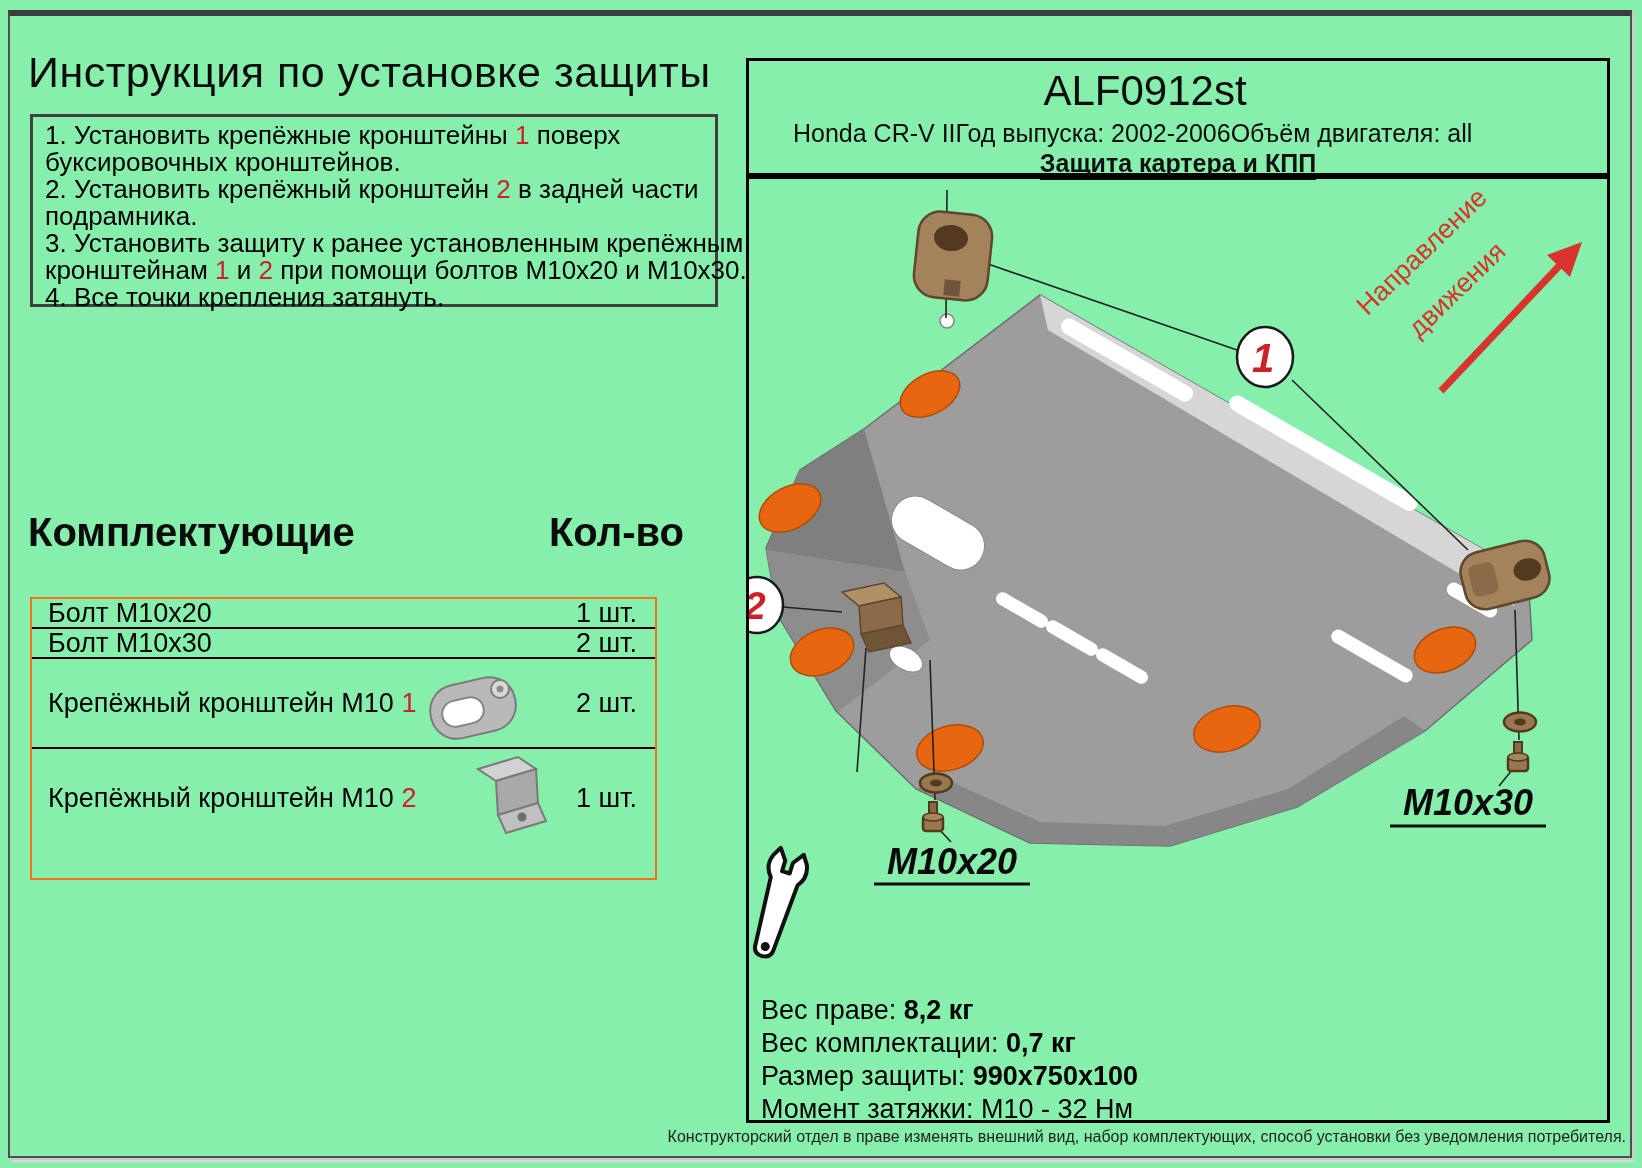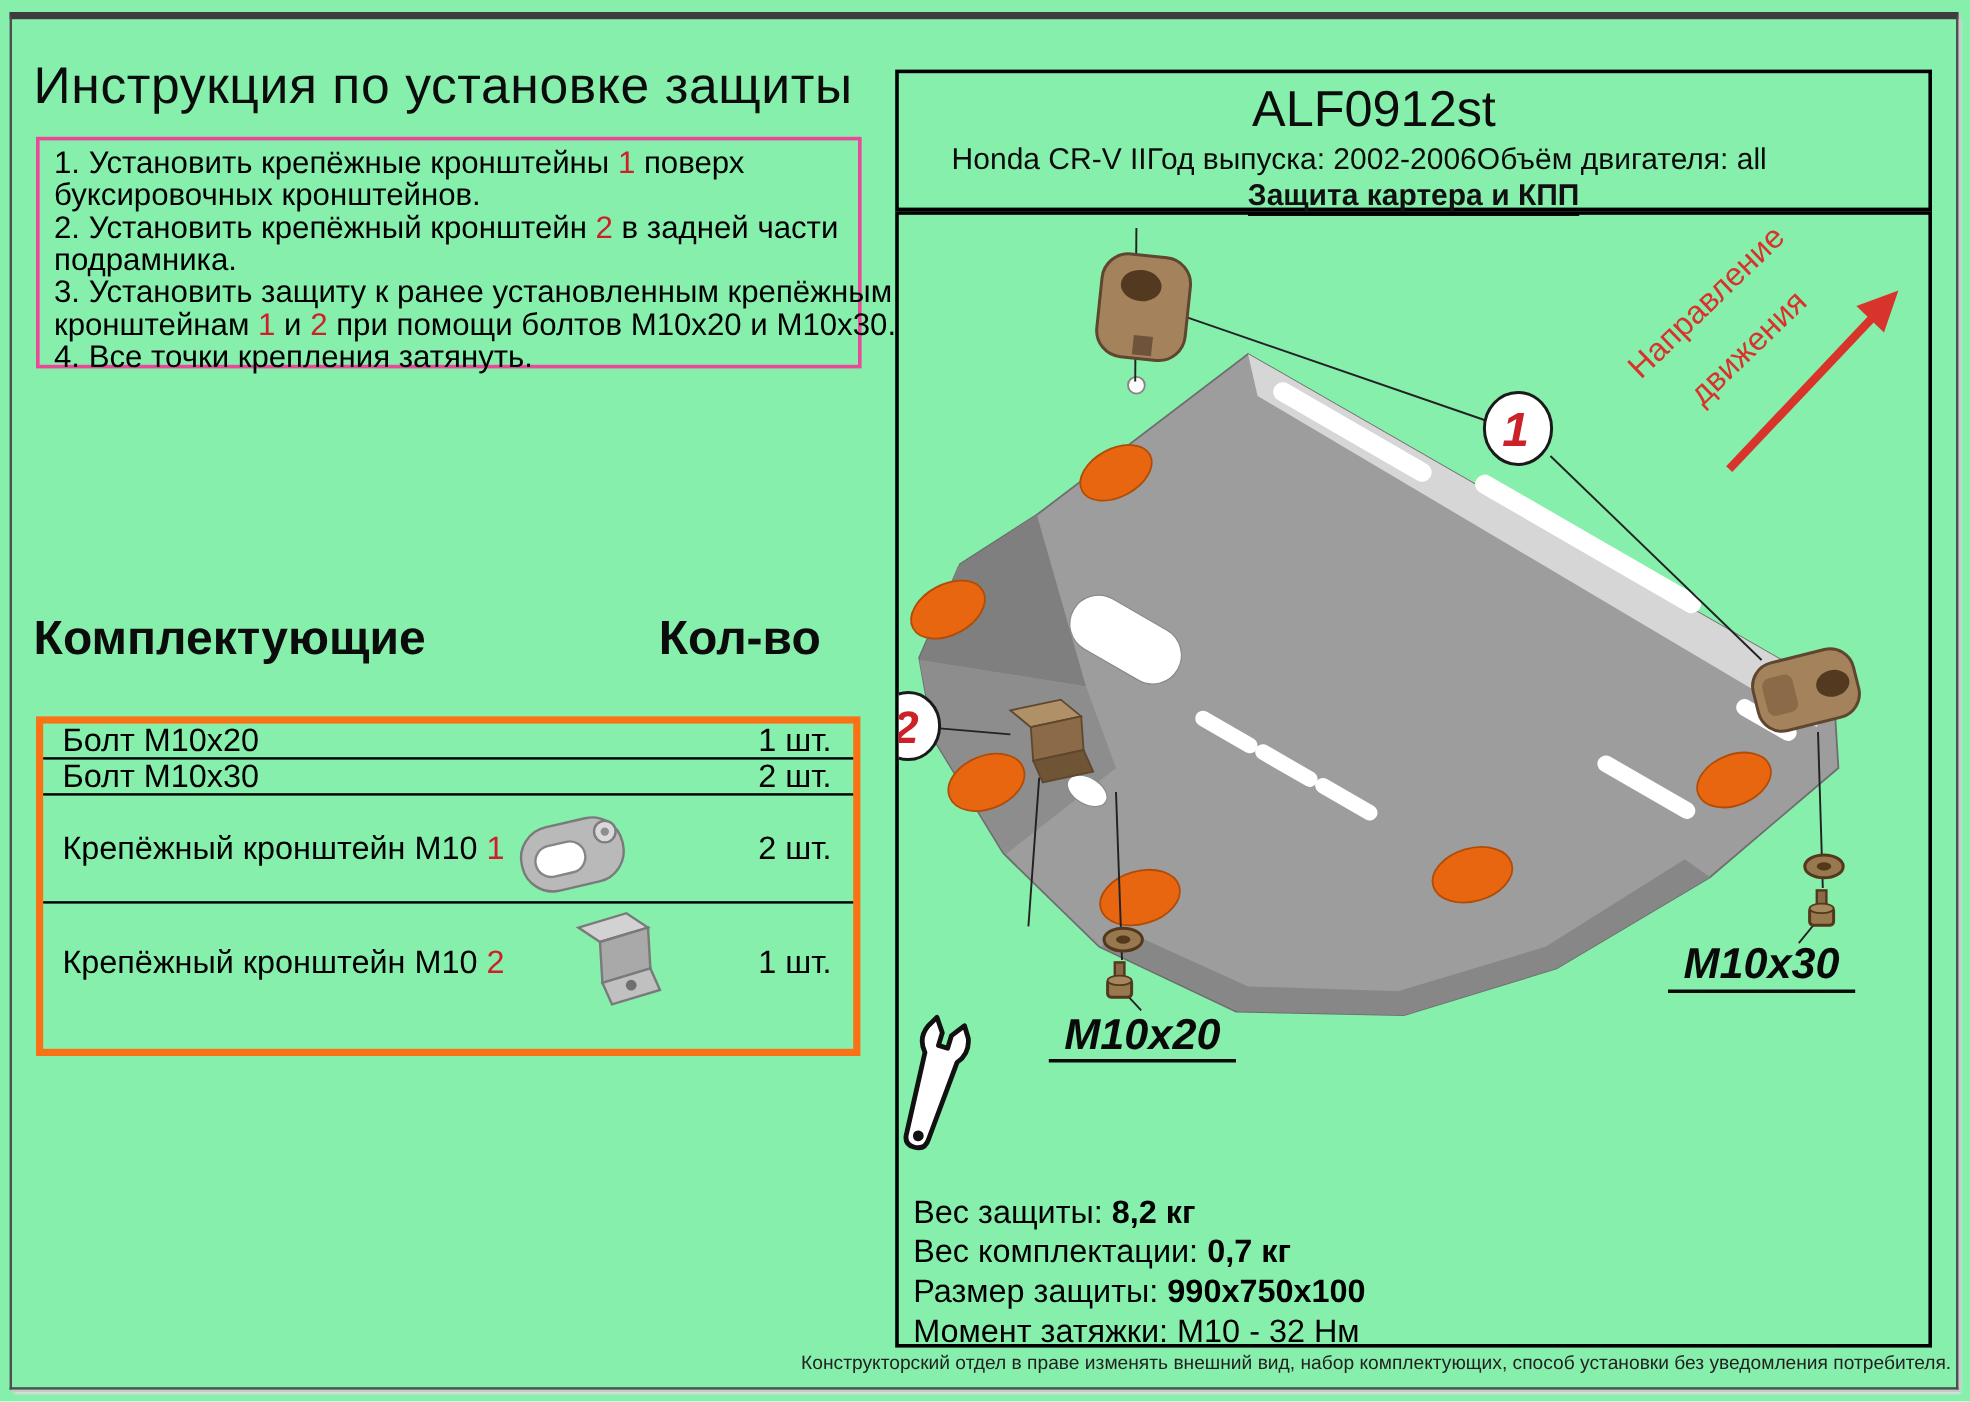--- a/index.html
+++ b/index.html
@@ -8,29 +8,29 @@
 
   
   .frame{position:absolute;left:8px;top:10px;width:1620px;height:1140px;
          border:2px solid #4e4e4e;border-top:6px solid #3d3d3d;
          box-shadow:2px 2px 0 #c9c9c9, 3px 5px 2px -1px #dedede;}
 
   .doc-title{position:absolute;left:28px;top:48px;font-size:43px;font-weight:500;
              letter-spacing:0.5px;color:#0c0c0c;white-space:nowrap;}
 
   .instr-box{position:absolute;left:30px;top:114px;width:688px;height:193px;
-             border:3px solid #ec4899;box-sizing:border-box;padding:5px 12px;}
+             border:3px solid #404040;box-sizing:border-box;padding:5px 12px;}
   .instr-line{font-size:26px;line-height:27px;white-space:nowrap;color:#000;}
   .rednum{color:#cc2128;}
 
   .parts-head-row{position:absolute;left:28px;top:510px;width:656px;display:flex;
                   justify-content:space-between;font-size:40px;font-weight:700;color:#0c0c0c;}
 
-  .parts-table{position:absolute;left:30px;top:597px;width:687px;height:283px;
-               border:6px solid #f97316;box-sizing:border-box;}
+  .parts-table{position:absolute;left:30px;top:597px;width:627px;height:283px;
+               border:2px solid #f97316;box-sizing:border-box;}
   .p-row{display:flex;align-items:center;box-sizing:border-box;border-bottom:2px solid #000;
          font-size:27px;color:#000;position:relative;}
   .p-row:last-child{border-bottom:none;}
   .p-name{padding-left:16px;white-space:nowrap;}
   .p-qty{margin-left:auto;padding-right:18px;white-space:nowrap;}
   .p-icon{position:absolute;pointer-events:none;}
 
   .note-red{position:absolute;left:30px;top:1048px;width:688px;text-align:center;
             color:#c23b3c;font-size:28px;line-height:36px;}
 
@@ -226,21 +226,21 @@
       </g>
 
       <g transform="translate(776,908) rotate(17)">
         <path d="M -18,-50 L -13,-59 L -5,-48 L -5,-37 L 3,-37 L 3,-48 L 11,-59 L 17,-50
                  Q 22,-38 14,-28 L 10,40 Q 10,50 0,50 Q -9,50 -9,40 L -14,-28 Q -23,-38 -18,-50 Z" fill="#fff" stroke="#111" stroke-width="4" stroke-linejoin="round"></path>
         <circle cx="1" cy="40" r="4.5" fill="#111"></circle>
       </g>
     </svg>
 
     <div class="specs" style="left:12px;top:815px;position:absolute;">
-      <div><span>Вес защиты: </span><b>8,2 кг</b></div>
+      <div><span>Вес праве: </span><b>8,2 кг</b></div>
       <div><span>Вес комплектации: </span><b>0,7 кг</b></div>
       <div><span>Размер защиты: </span><b>990х750х100</b></div>
       <div><span>Момент затяжки:  М10 - 32 Нм</span></div>
     </div>
   </div>
 
   <div class="footer-note">Конструкторский отдел в праве изменять внешний вид, набор комплектующих, способ установки без уведомления потребителя.</div>
 </div>
 
 </body></html>

